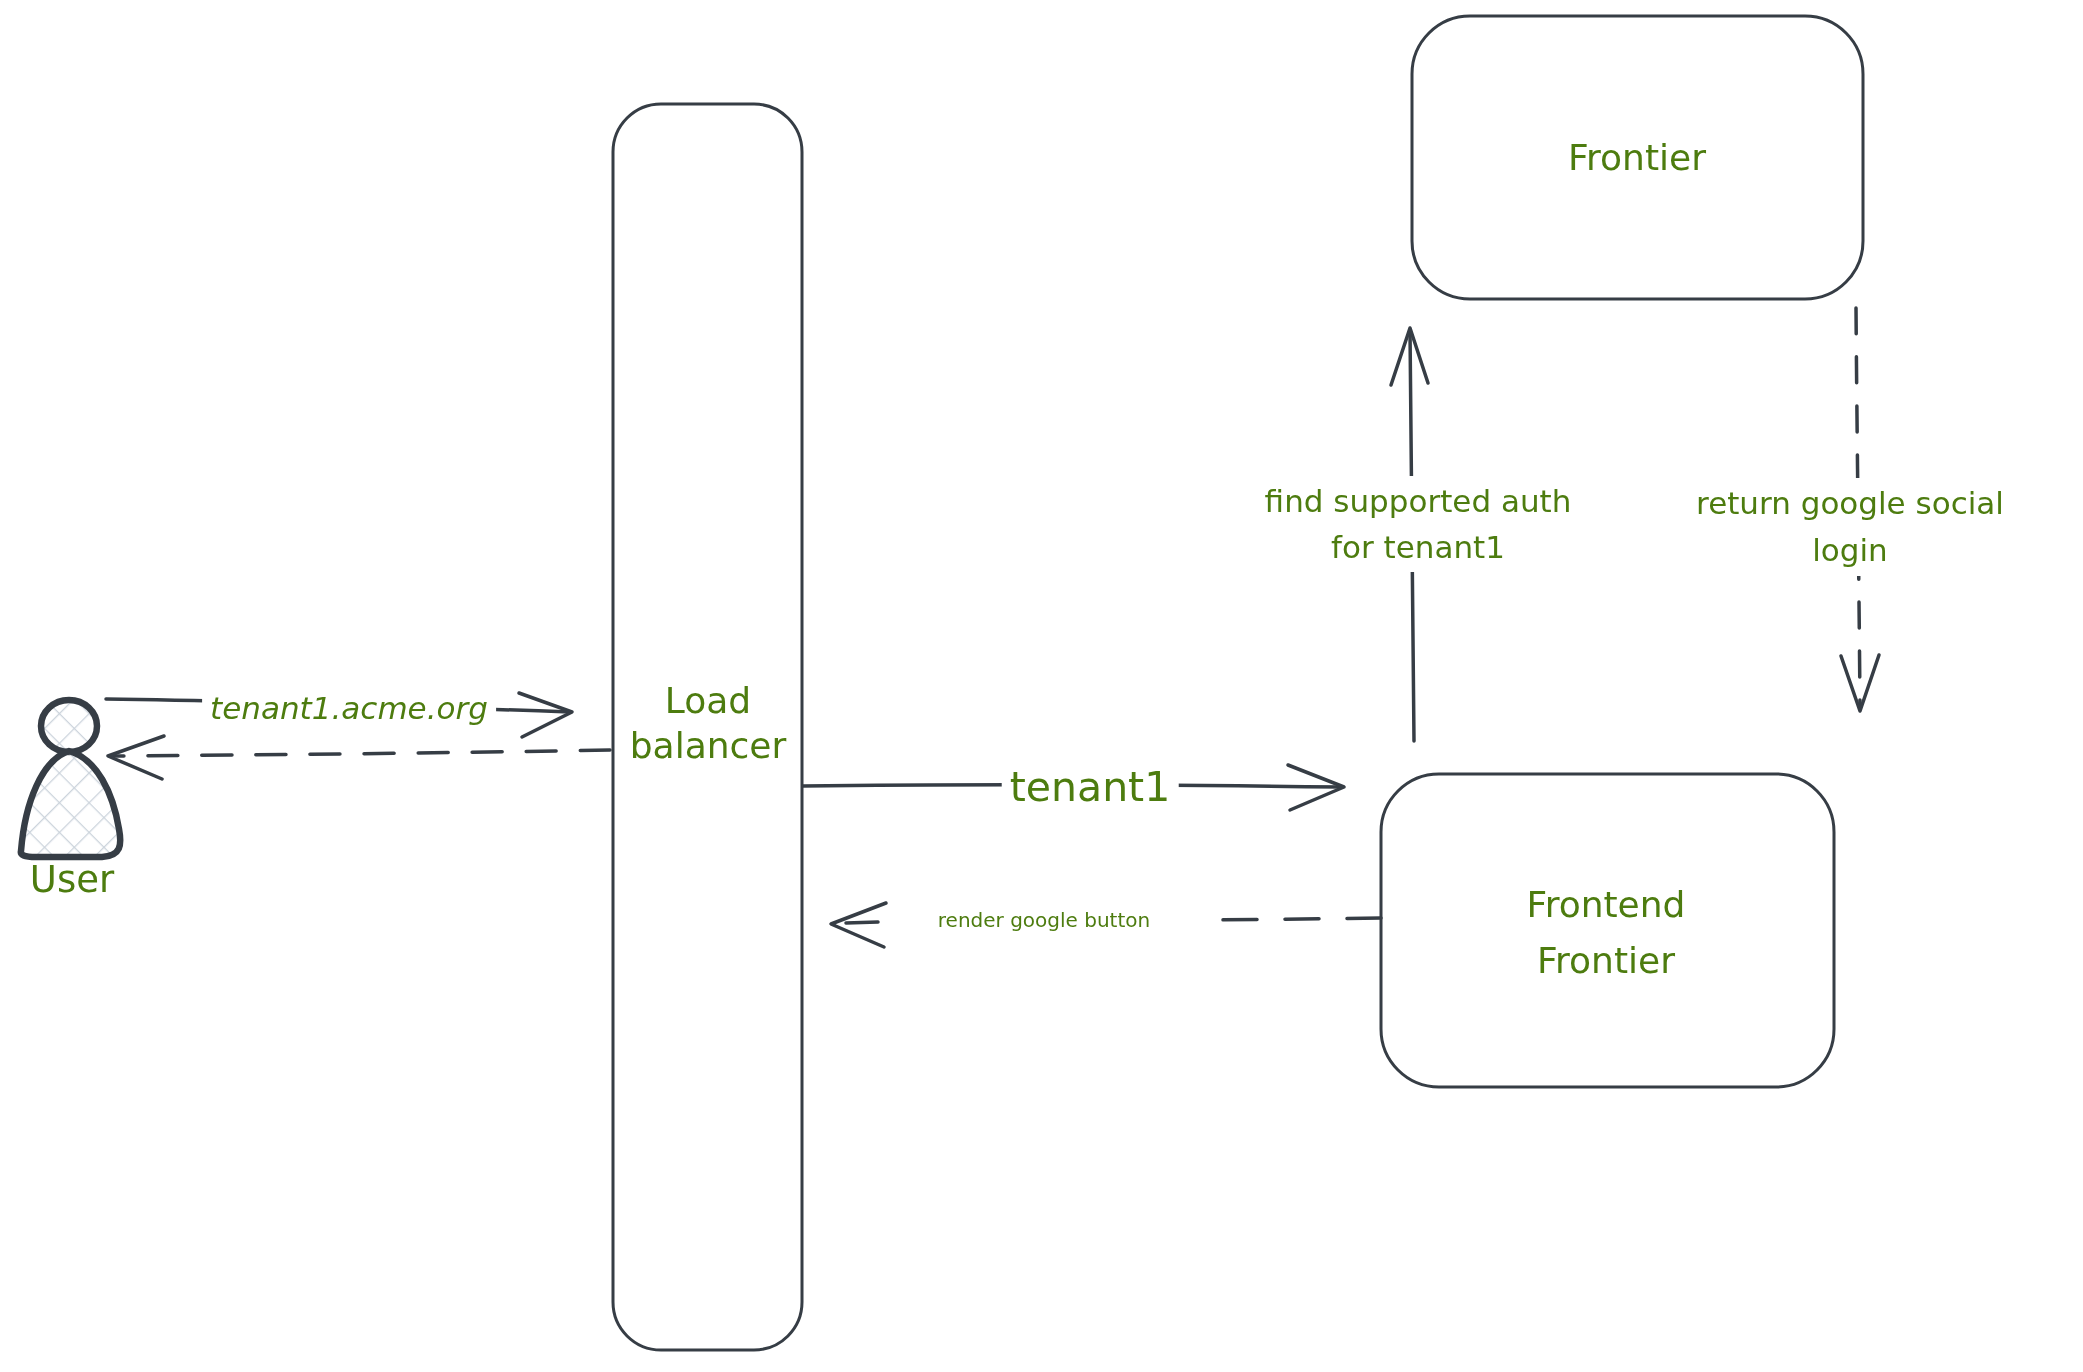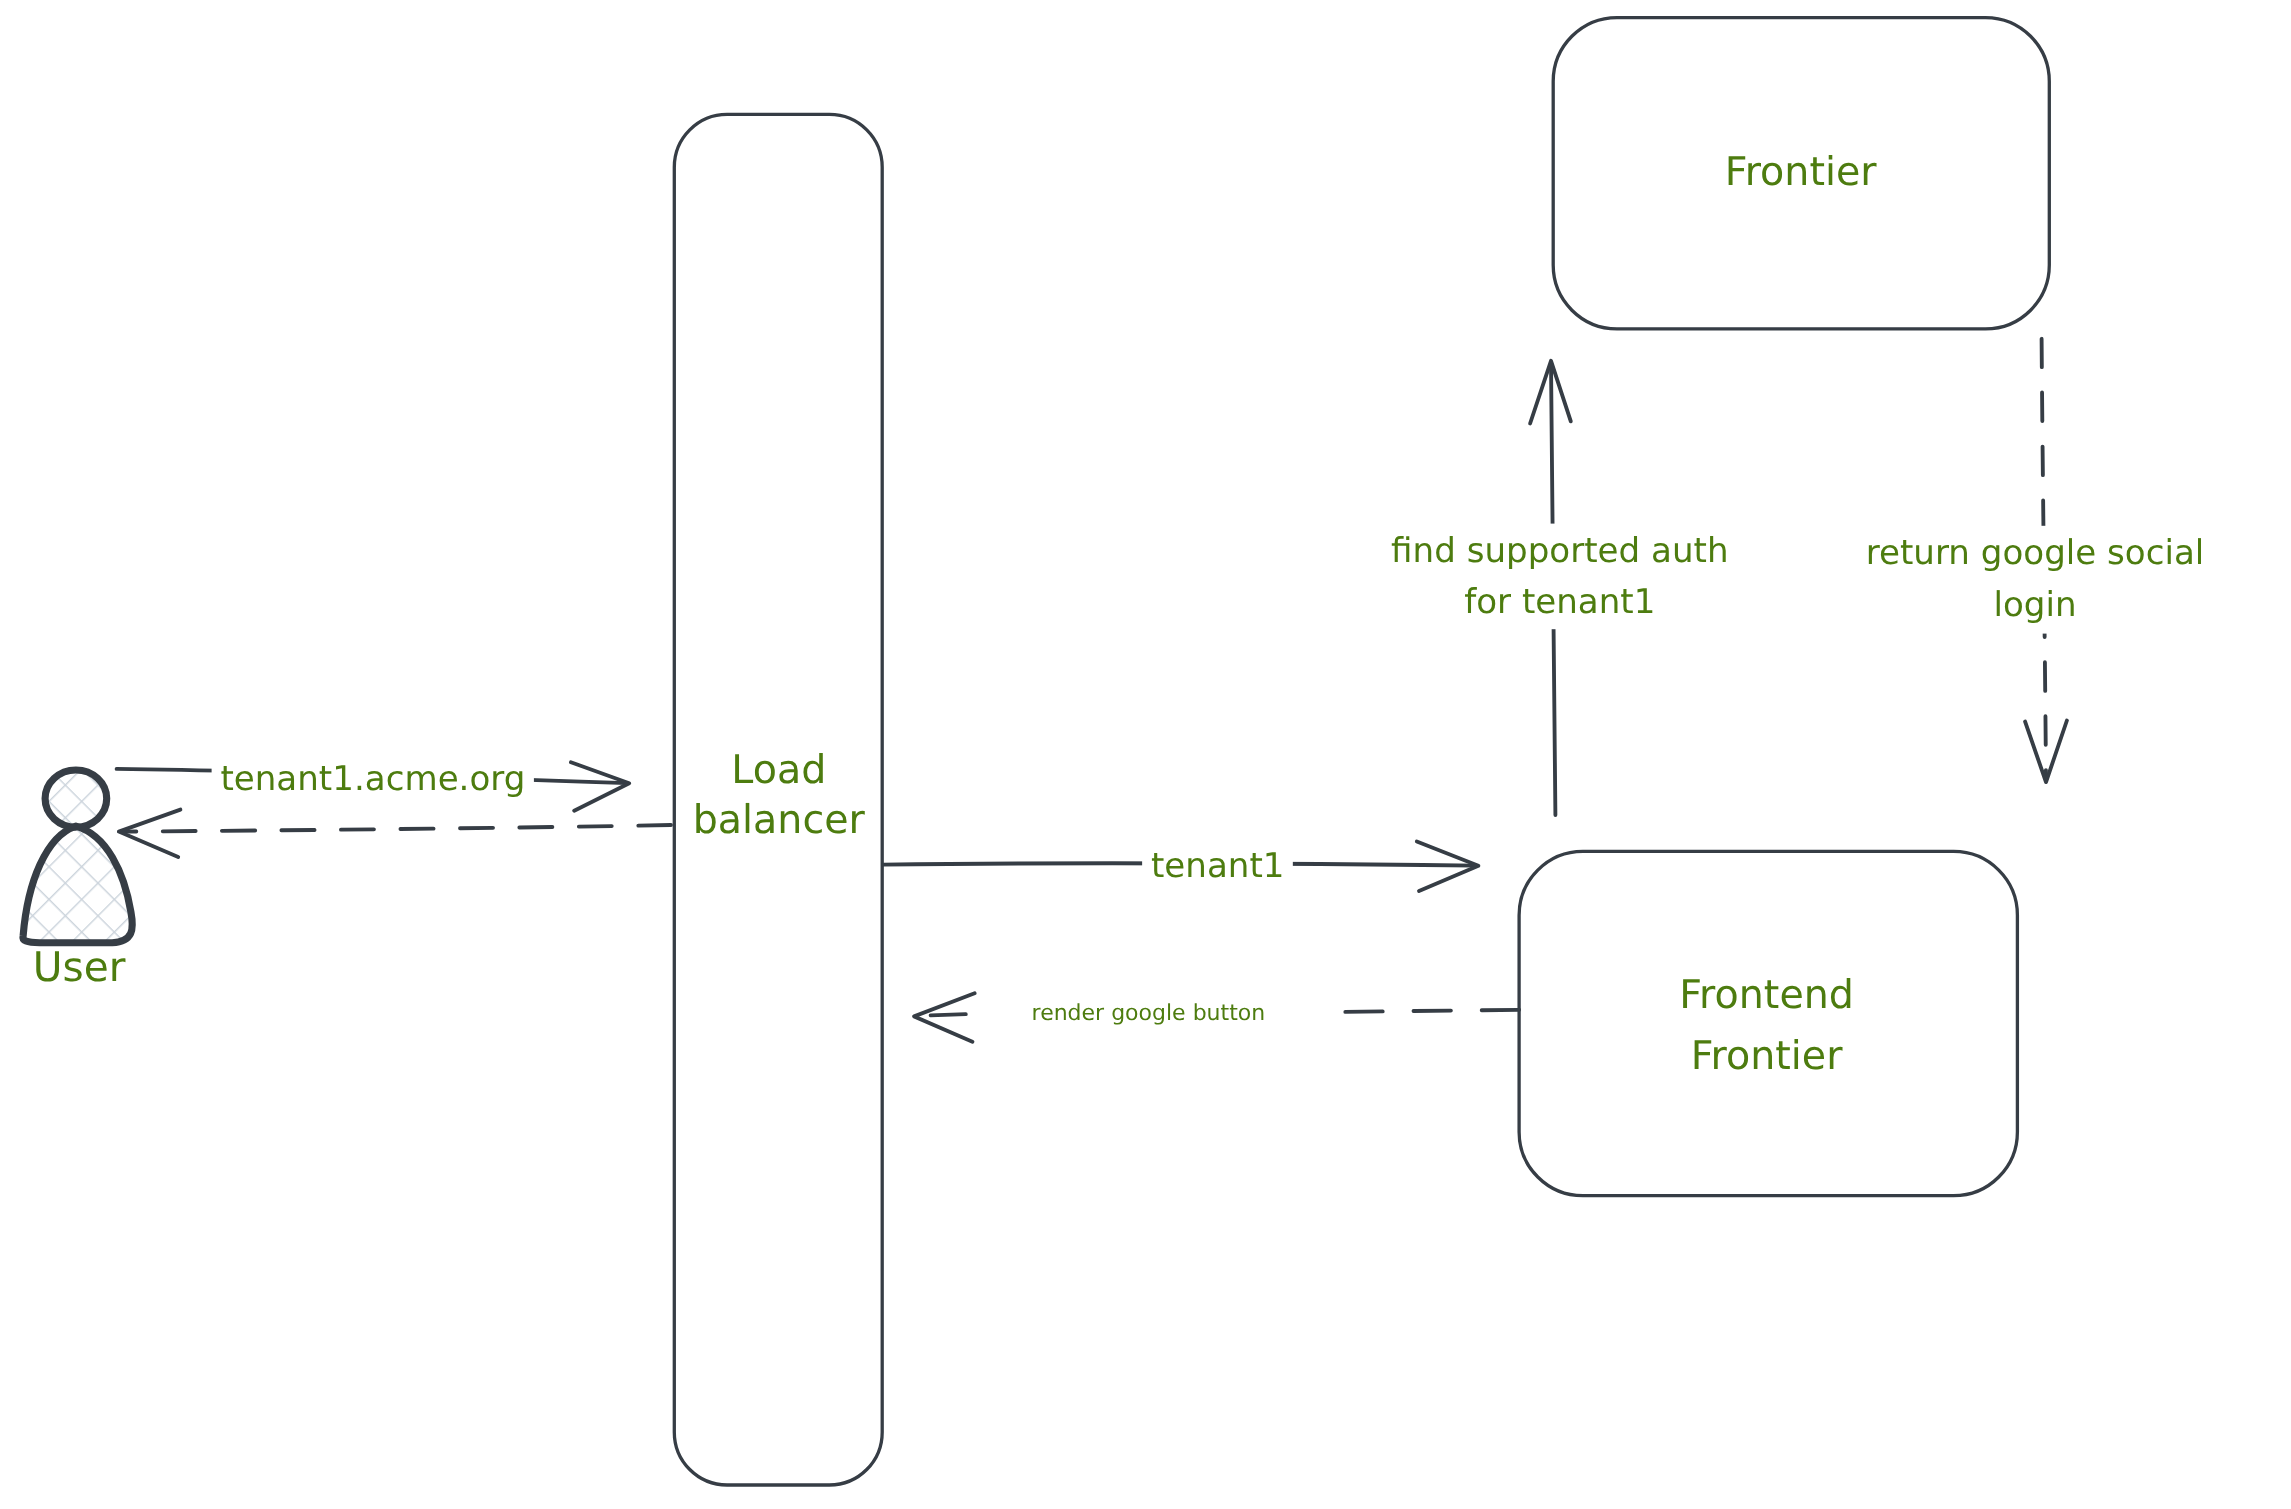--- a/index.html
+++ b/index.html
@@ -14,24 +14,24 @@
   .lbl {
     position:absolute;
     transform:translate(-50%,-50%);
     color:#4d7c0f;
     white-space:nowrap;
     text-align:center;
     z-index:2;
     pointer-events:none;
   }
   .mask { background:#ffffff; padding:2px 8px; }
-  #lbl-tenant-acme { left:339px; top:708px;  font-size:31px; }
+  #lbl-tenant-acme { left:349px; top:708px;  font-size:31px;font-style:italic; }
   #lbl-user        { left:72px;  top:879px;  font-size:37px; }
   #lbl-lb          { left:708px; top:723px;  font-size:36px; line-height:45px; }
-  #lbl-tenant1     { left:1090px;top:787px;  font-size:31px;margin-left:17px; }
+  #lbl-tenant1     { left:1090px;top:787px;  font-size:41px; }
   #lbl-render      { left:1044px;top:920px;  font-size:20px; }
   #lbl-find        { left:1418px;top:524px;  font-size:31px; line-height:46px; }
   #lbl-return      { left:1850px;top:527px;  font-size:31px; line-height:47px; }
   #lbl-frontier    { left:1637px;top:157px;  font-size:36px; }
   #lbl-fm          { left:1606px;top:933px;  font-size:36px; line-height:56px; }
   svg .box   { fill:none; stroke:#363d45; stroke-width:3;   }
   svg .line  { fill:none; stroke:#363d45; stroke-width:3.5; stroke-linecap:round; }
   svg .head  { fill:none; stroke:#363d45; stroke-width:3.5; stroke-linecap:round; stroke-linejoin:round; }
   svg .person{ fill:url(#xhatch); stroke:#363d45; stroke-width:6.5; stroke-linejoin:round; }
   #layer-shapes { z-index:1; }

